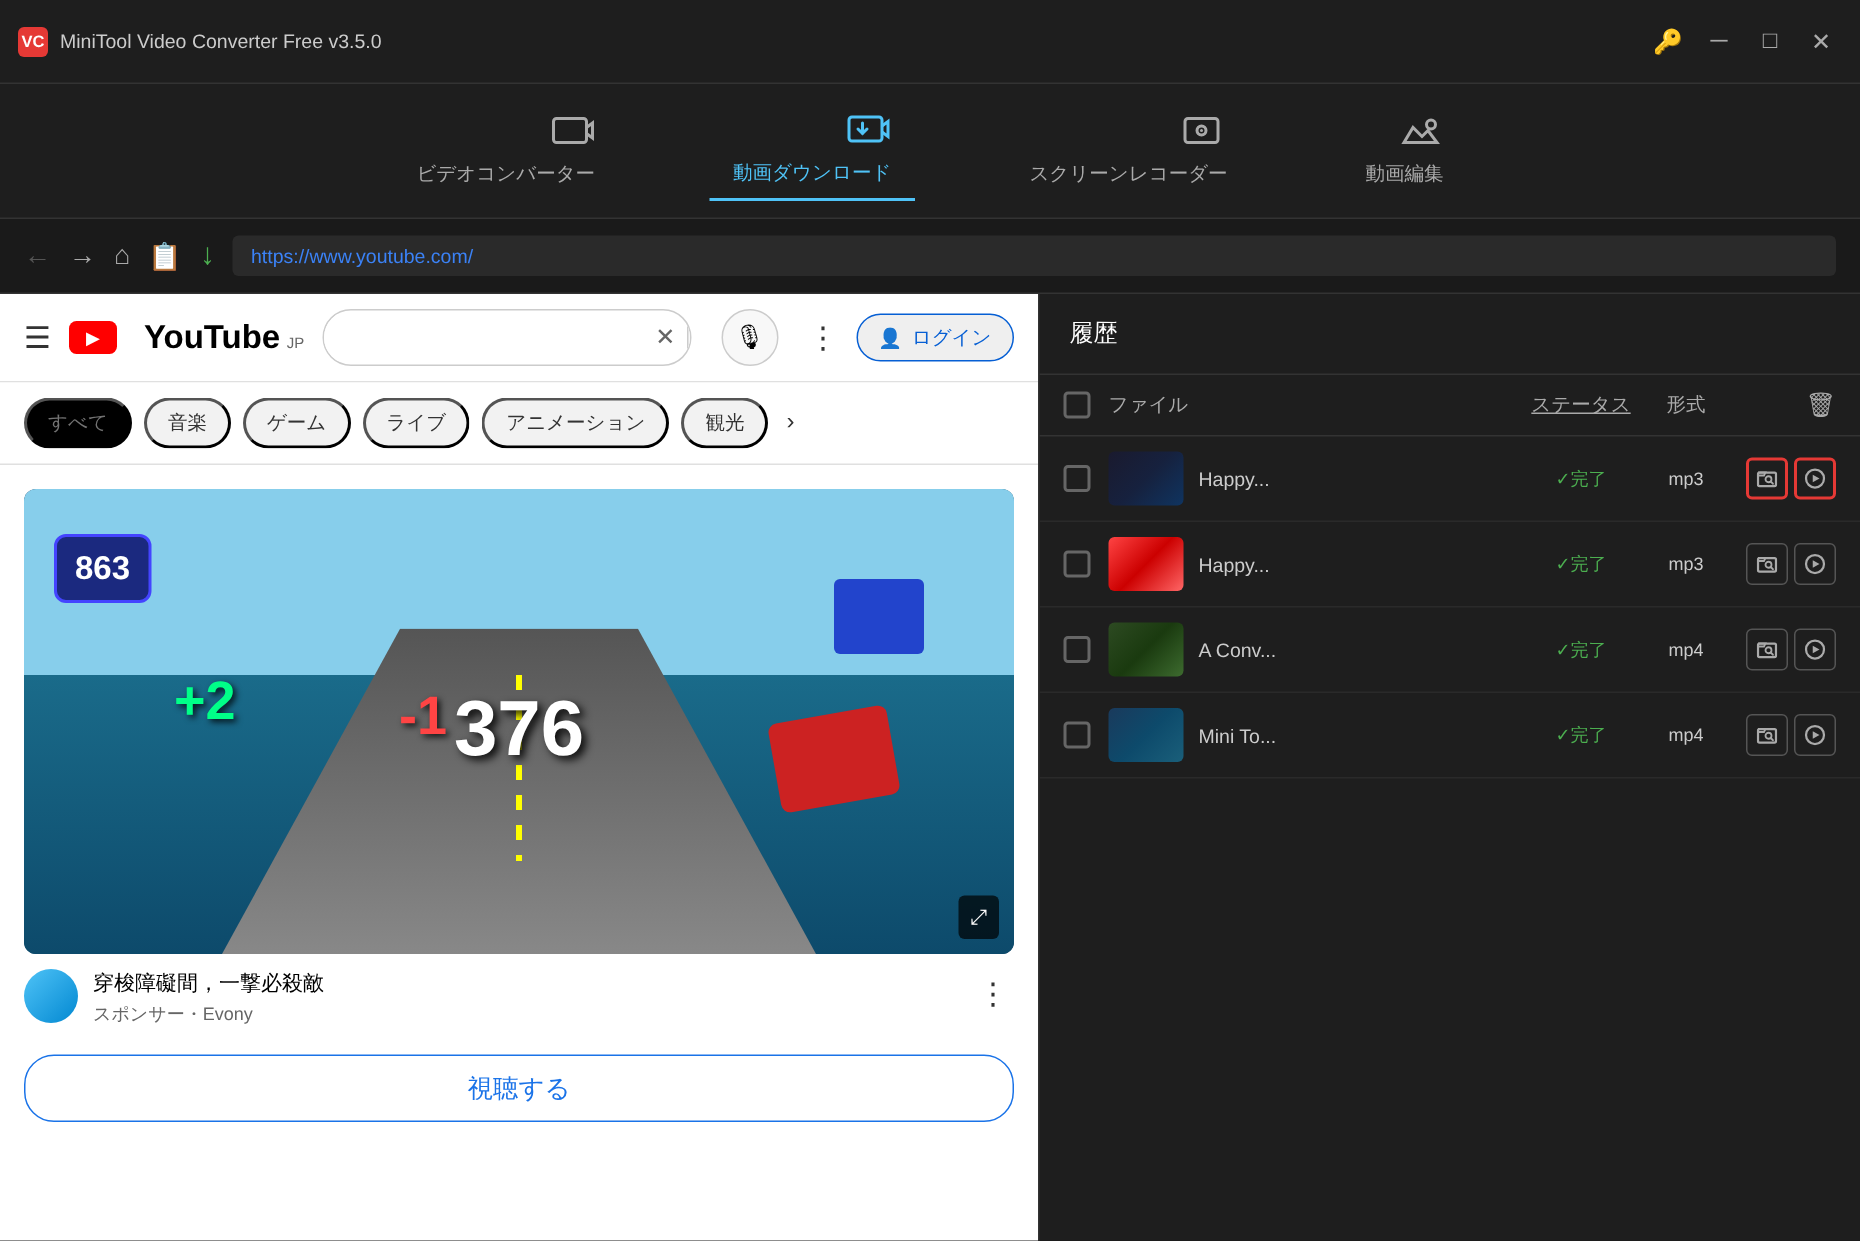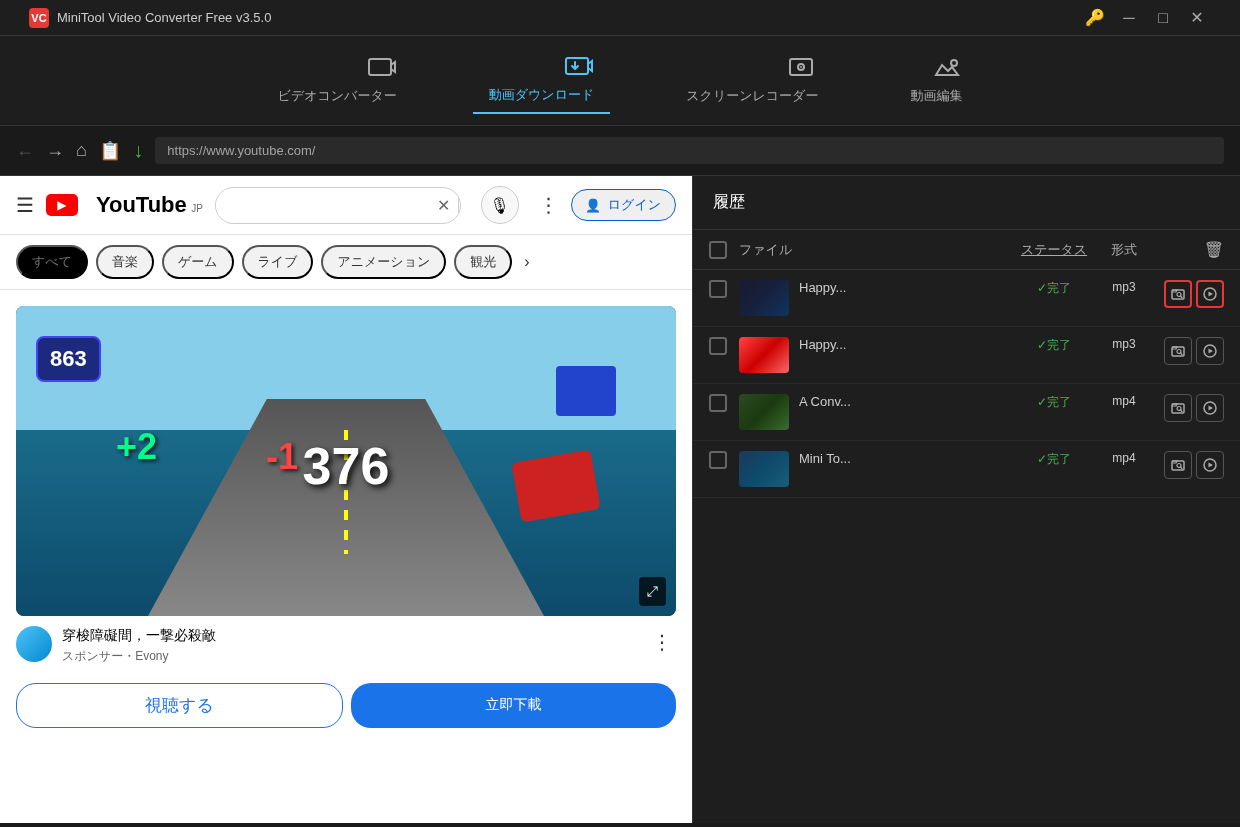--- a/index.html
+++ b/index.html
@@ -1,25 +1,25 @@
 <!DOCTYPE html>
 <html><head>
   <meta charset="utf-8">
   <style>
     * { box-sizing: border-box; margin: 0; padding: 0; }
     body { font-family: 'Segoe UI', Arial, sans-serif; background: #1a1a1a; color: #fff; width: 1240px; height: 827px; overflow: hidden; }
 
     
     .title-bar {
       background: #1e1e1e;
-      height: 36px;
+      height: 56px;
       display: flex;
       align-items: center;
       justify-content: space-between;
-      padding: 0 29px;
+      padding: 0 12px;
       border-bottom: 1px solid #333;
     }
     .title-bar-left { display: flex; align-items: center; gap: 8px; }
     .app-icon { width: 20px; height: 20px; background: #e53935; border-radius: 4px; display: flex; align-items: center; justify-content: center; font-size: 11px; font-weight: bold; color: #fff; }
     .title-text { font-size: 13px; color: #ccc; }
     .title-bar-right { display: flex; gap: 6px; }
     .win-btn { width: 28px; height: 20px; display: flex; align-items: center; justify-content: center; cursor: pointer; color: #aaa; font-size: 16px; border-radius: 3px; }
 
     
     .nav-tabs {
@@ -55,21 +55,21 @@
     }
     .nav-arrow { color: #aaa; font-size: 18px; cursor: pointer; }
     .nav-arrow.disabled { color: #555; }
     .home-btn { color: #aaa; font-size: 18px; cursor: pointer; }
     .clipboard-btn { color: #aaa; font-size: 18px; cursor: pointer; }
     .download-btn { color: #4caf50; font-size: 20px; cursor: pointer; }
     .url-bar {
       flex: 1;
       background: #2a2a2a;
       border: none;
-      color: #a3a3a3;
+      color: #3b82f6;
       font-size: 13px;
       padding: 6px 12px;
       border-radius: 4px;
       outline: none;
     }
 
     
     .main-area {
       display: flex;
       height: calc(827px - 40px - 90px - 50px);
@@ -347,21 +347,21 @@
     }
     .history-col-check { width: 30px; }
     .history-col-file { flex: 1; }
     .history-col-status { width: 80px; text-align: center; text-decoration: underline; }
     .history-col-format { width: 60px; text-align: center; }
     .history-col-actions { width: 70px; text-align: center; display: flex; justify-content: flex-end; align-items: center; }
     .history-delete-icon { color: #aaa; cursor: pointer; font-size: 16px; }
 
     .history-row {
       display: flex;
-      align-items: flex-start;
+      align-items: center;
       padding: 10px 16px;
       border-bottom: 1px solid #2a2a2a;
     }
     .history-row.highlighted {
       
     }
     .history-checkbox {
       width: 18px; height: 18px;
       border: 2px solid #666;
       border-radius: 3px;
@@ -517,21 +517,20 @@
         <div class="yt-channel-avatar"></div>
         <div class="yt-video-details">
           <div class="yt-video-title">穿梭障礙間，一撃必殺敵</div>
           <div class="yt-video-sub">スポンサー・Evony</div>
         </div>
         <span class="yt-video-more">⋮</span>
       </div>
 
       <div class="yt-action-row">
         <button class="yt-watch-btn">視聴する</button>
-        <button class="yt-download-btn">立即下載</button>
       </div>
     </div>
   </div>
 
   <div class="history-panel">
     <div class="history-header">履歴</div>
 
     <div class="history-table-header">
       <div class="history-col-check">
         <div class="history-checkbox"></div>

